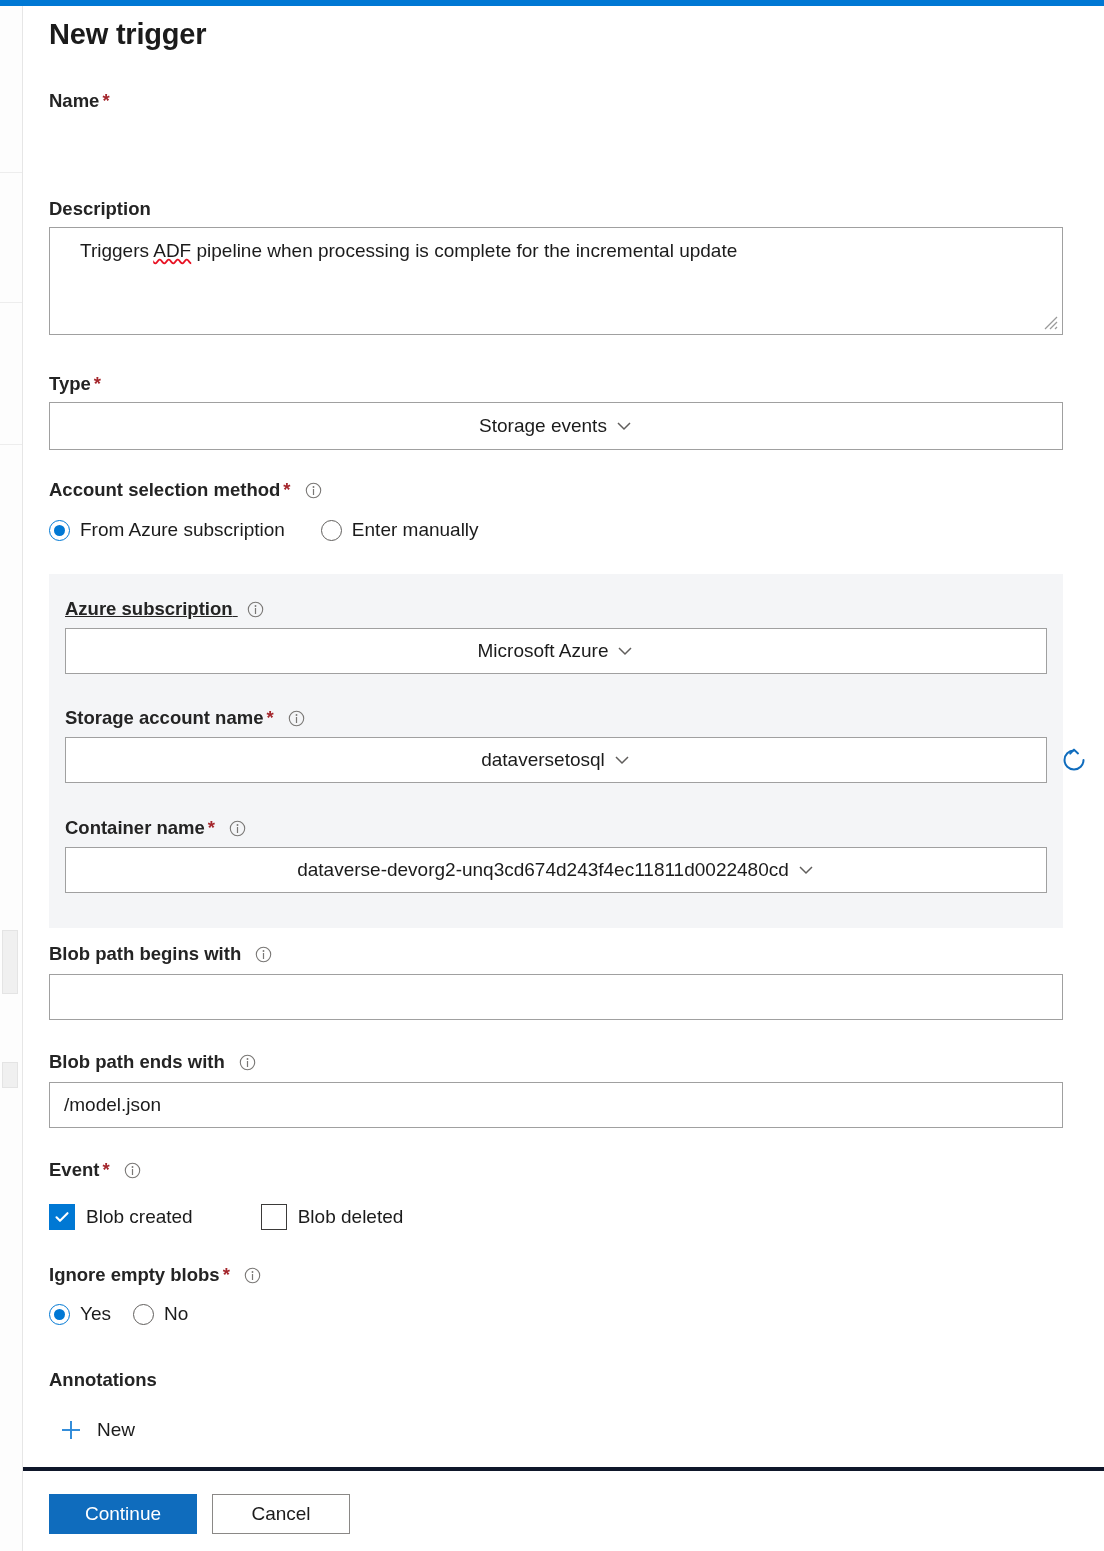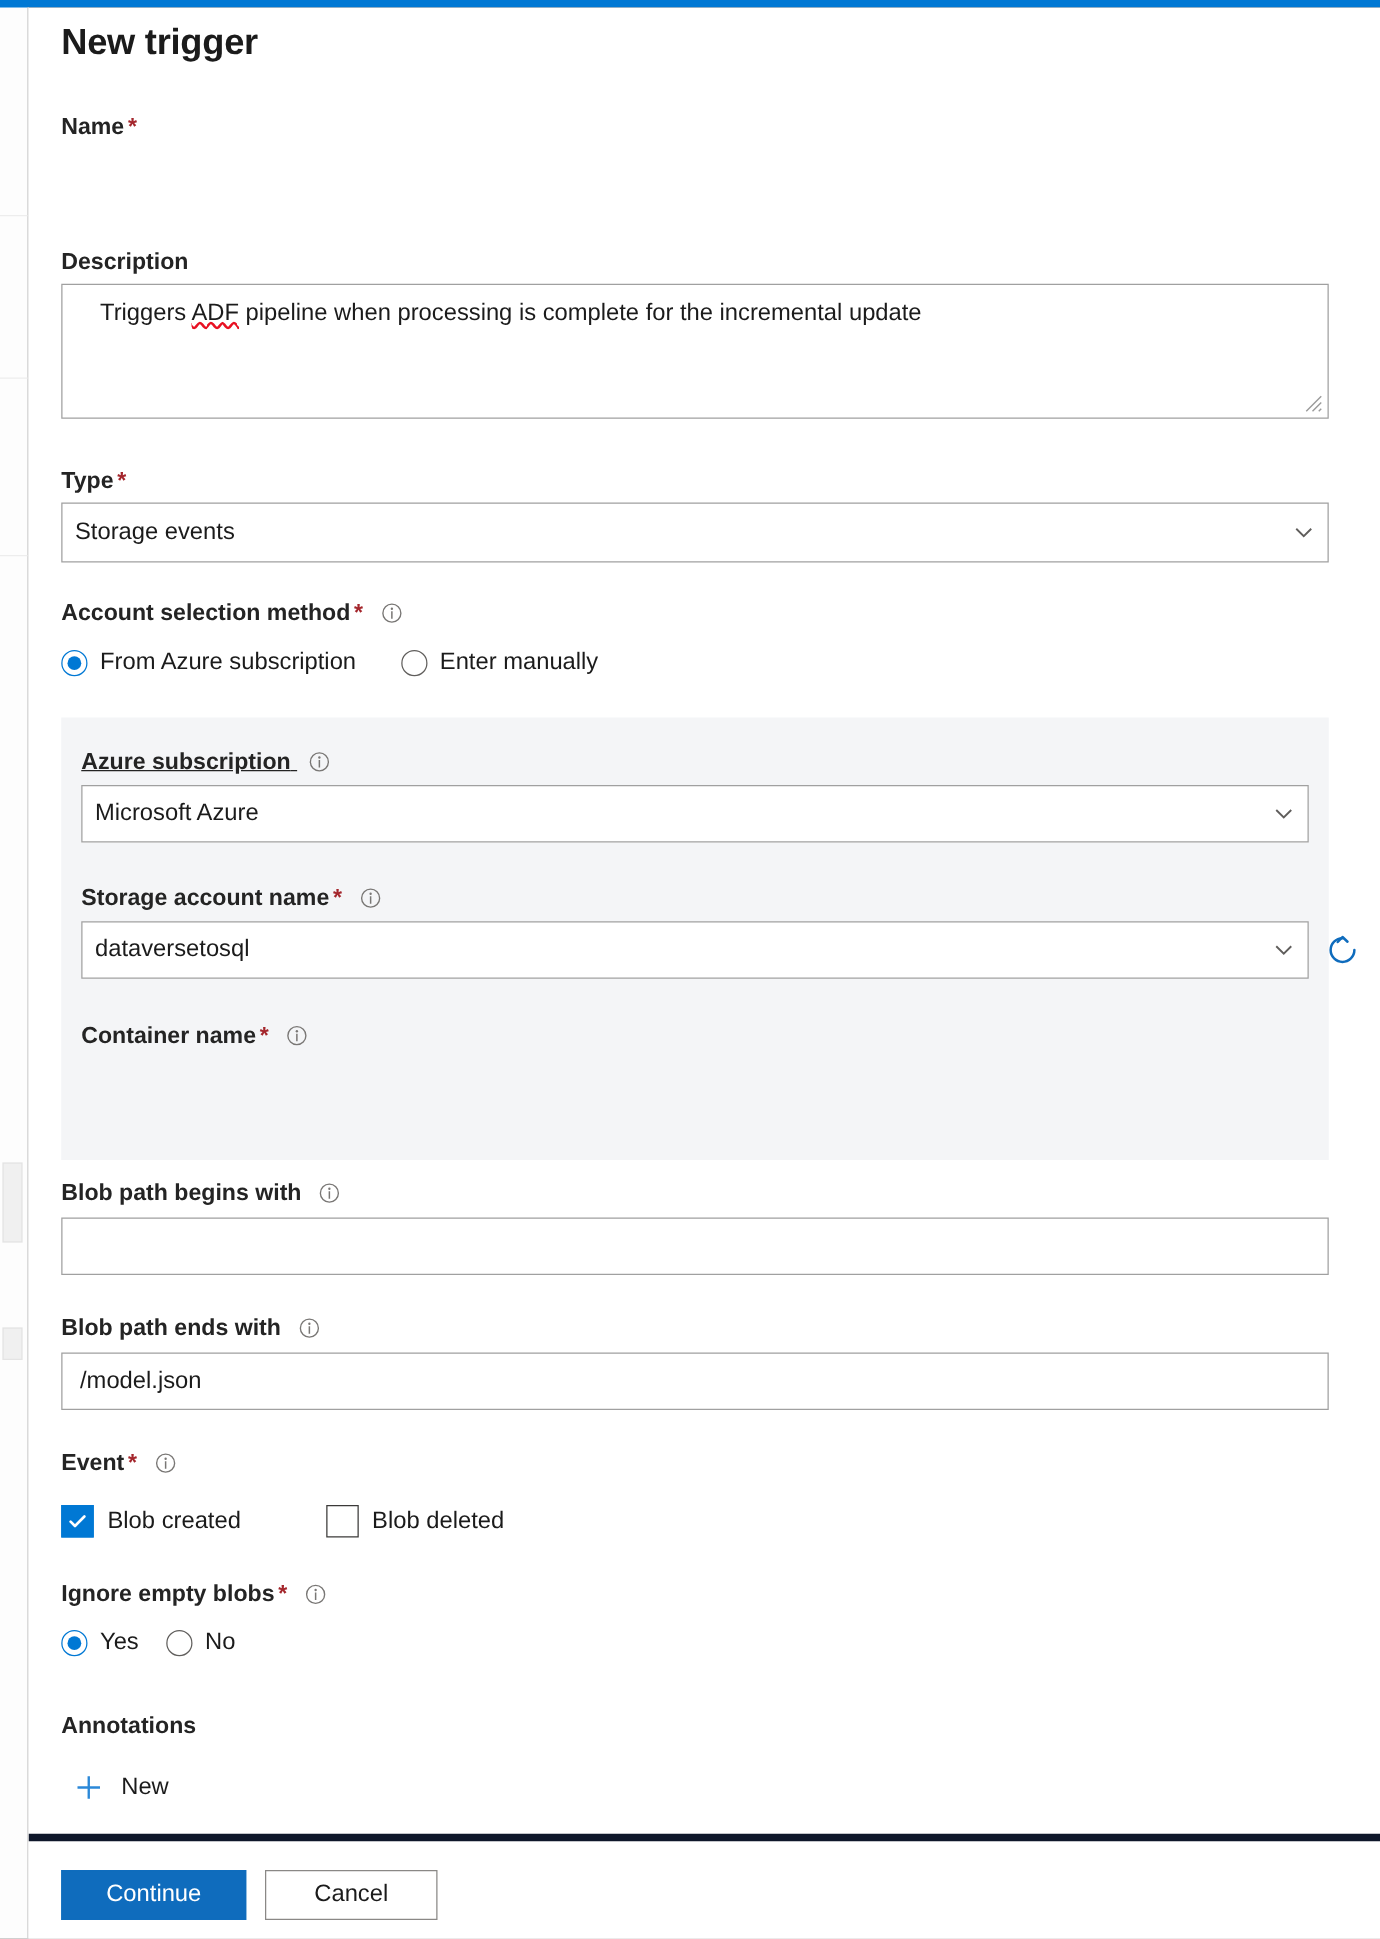--- a/index.html
+++ b/index.html
@@ -82,21 +82,21 @@
     position: absolute; right: 3px; bottom: 3px;
     width: 18px; height: 18px;
     pointer-events: none;
   }
   .dropdown {
     position: absolute;
     background: #ffffff;
     border: 1px solid #a0a0a0;
     font-size: 19px; color: #1b1b1b;
     padding: 0 10px;
-    display: flex; align-items: center; justify-content: space-between;
+    display: flex; align-items: center; justify-content: center;
   }
   .chev {
     width: 18px; height: 18px; flex: 0 0 auto; margin-left: 8px;
   }
   .spell {
     text-decoration: underline wavy #e81123;
     text-decoration-skip-ink: none;
   }
 
   .greypanel {
@@ -138,21 +138,21 @@
   .plus { width: 24px; height: 24px; flex: 0 0 auto; }
   .newbtn-label { margin-left: 14px; font-size: 19px; color: #1b1b1b; }
 
   .refresh {
     position: absolute; width: 30px; height: 30px; cursor: pointer;
   }
 
   .footer {
     position: absolute; left: 0; bottom: 0; width: 1082px; height: 84px;
     background: #ffffff;
-    border-top: 6px solid #0f172a;
+    border-top: 4px solid #0f172a;
   }
   .btn {
     position: absolute; top: 23px;
     height: 40px; font-size: 19px;
     display: flex; align-items: center; justify-content: center;
     cursor: pointer; font-family: "Liberation Sans", sans-serif;
   }
   .btn-primary {
     left: 26px; width: 148px;
     background: #0f6cbd; color: #ffffff; border: 1px solid #0f6cbd;
@@ -274,20 +274,26 @@
       <div class="label" style="left:42px; top:811px;">
         <span>Container name</span><span class="req">*</span>
         <span class="info-icon">
           <svg viewBox="0 0 17 17" width="17" height="17">
             <circle cx="8.5" cy="8.5" r="7.2" fill="none" stroke="#797775" stroke-width="1.1"></circle>
             <circle cx="8.5" cy="5" r="0.95" fill="#797775"></circle>
             <rect x="7.9" y="7" width="1.2" height="6" fill="#797775"></rect>
           </svg>
         </span>
       </div>
+      <div class="dropdown" style="left:42px; top:841px; width:982px; height:46px;">
+        <span>dataverse-devorg2-unq3cd674d243f4ec11811d0022480cd</span>
+        <svg class="chev" viewBox="0 0 18 18">
+          <path d="M3 6 L9 12 L15 6" fill="none" stroke="#605e5c" stroke-width="1.5"></path>
+        </svg>
+      </div>
 
       <div class="label" style="left:26px; top:937px;">
         <span>Blob path begins with</span>
         <span class="info-icon">
           <svg viewBox="0 0 17 17" width="17" height="17">
             <circle cx="8.5" cy="8.5" r="7.2" fill="none" stroke="#797775" stroke-width="1.1"></circle>
             <circle cx="8.5" cy="5" r="0.95" fill="#797775"></circle>
             <rect x="7.9" y="7" width="1.2" height="6" fill="#797775"></rect>
           </svg>
         </span>

